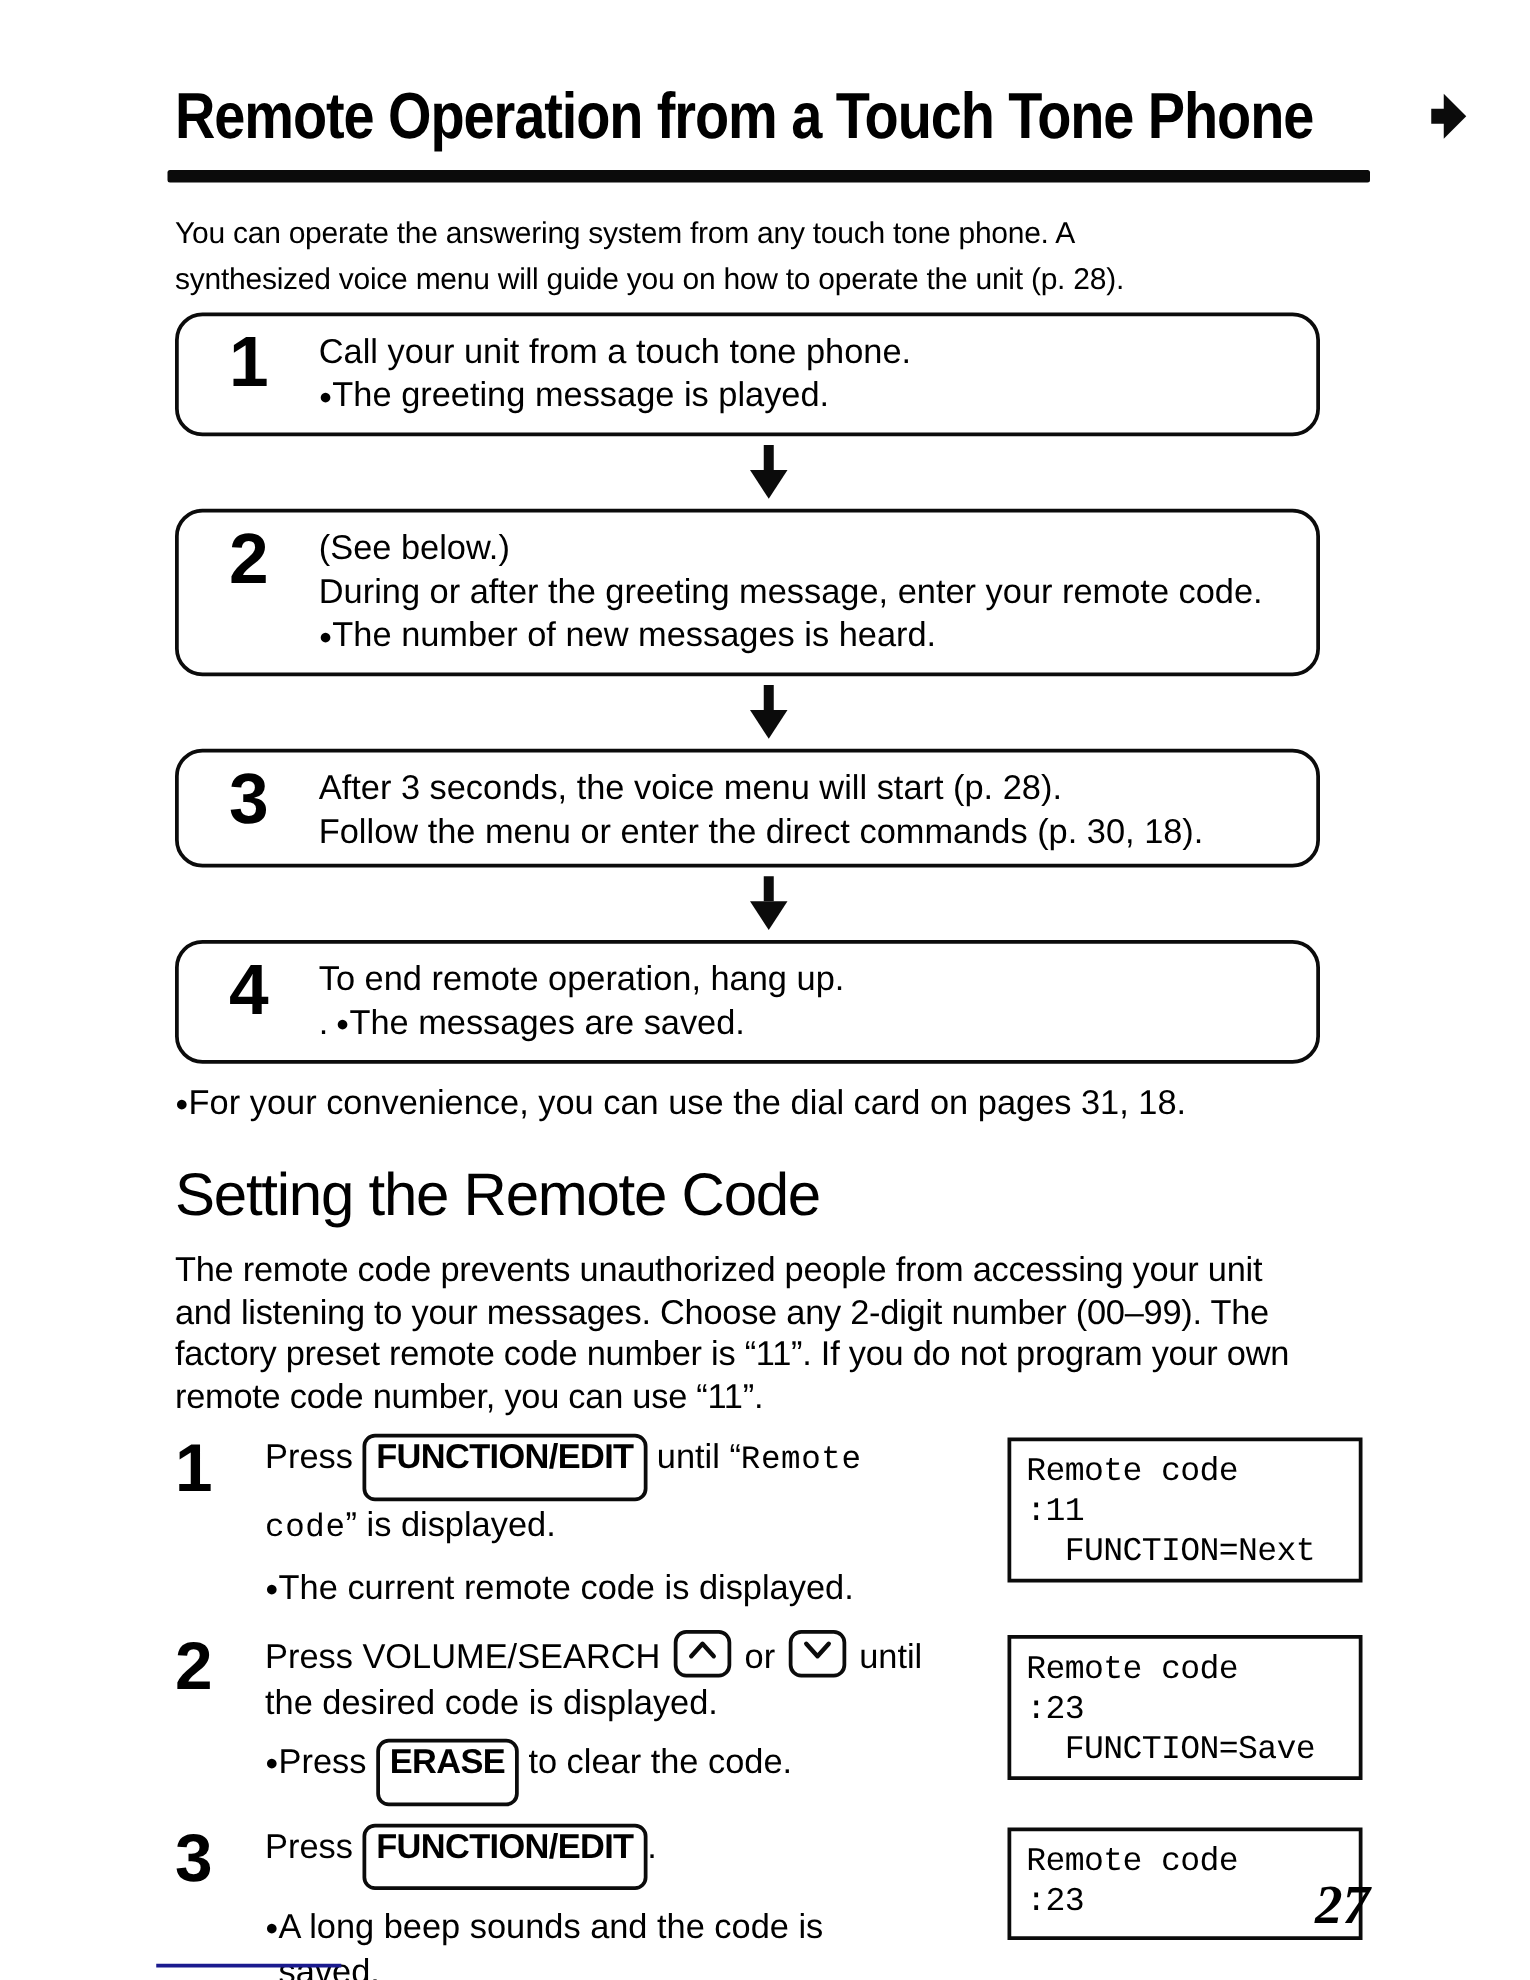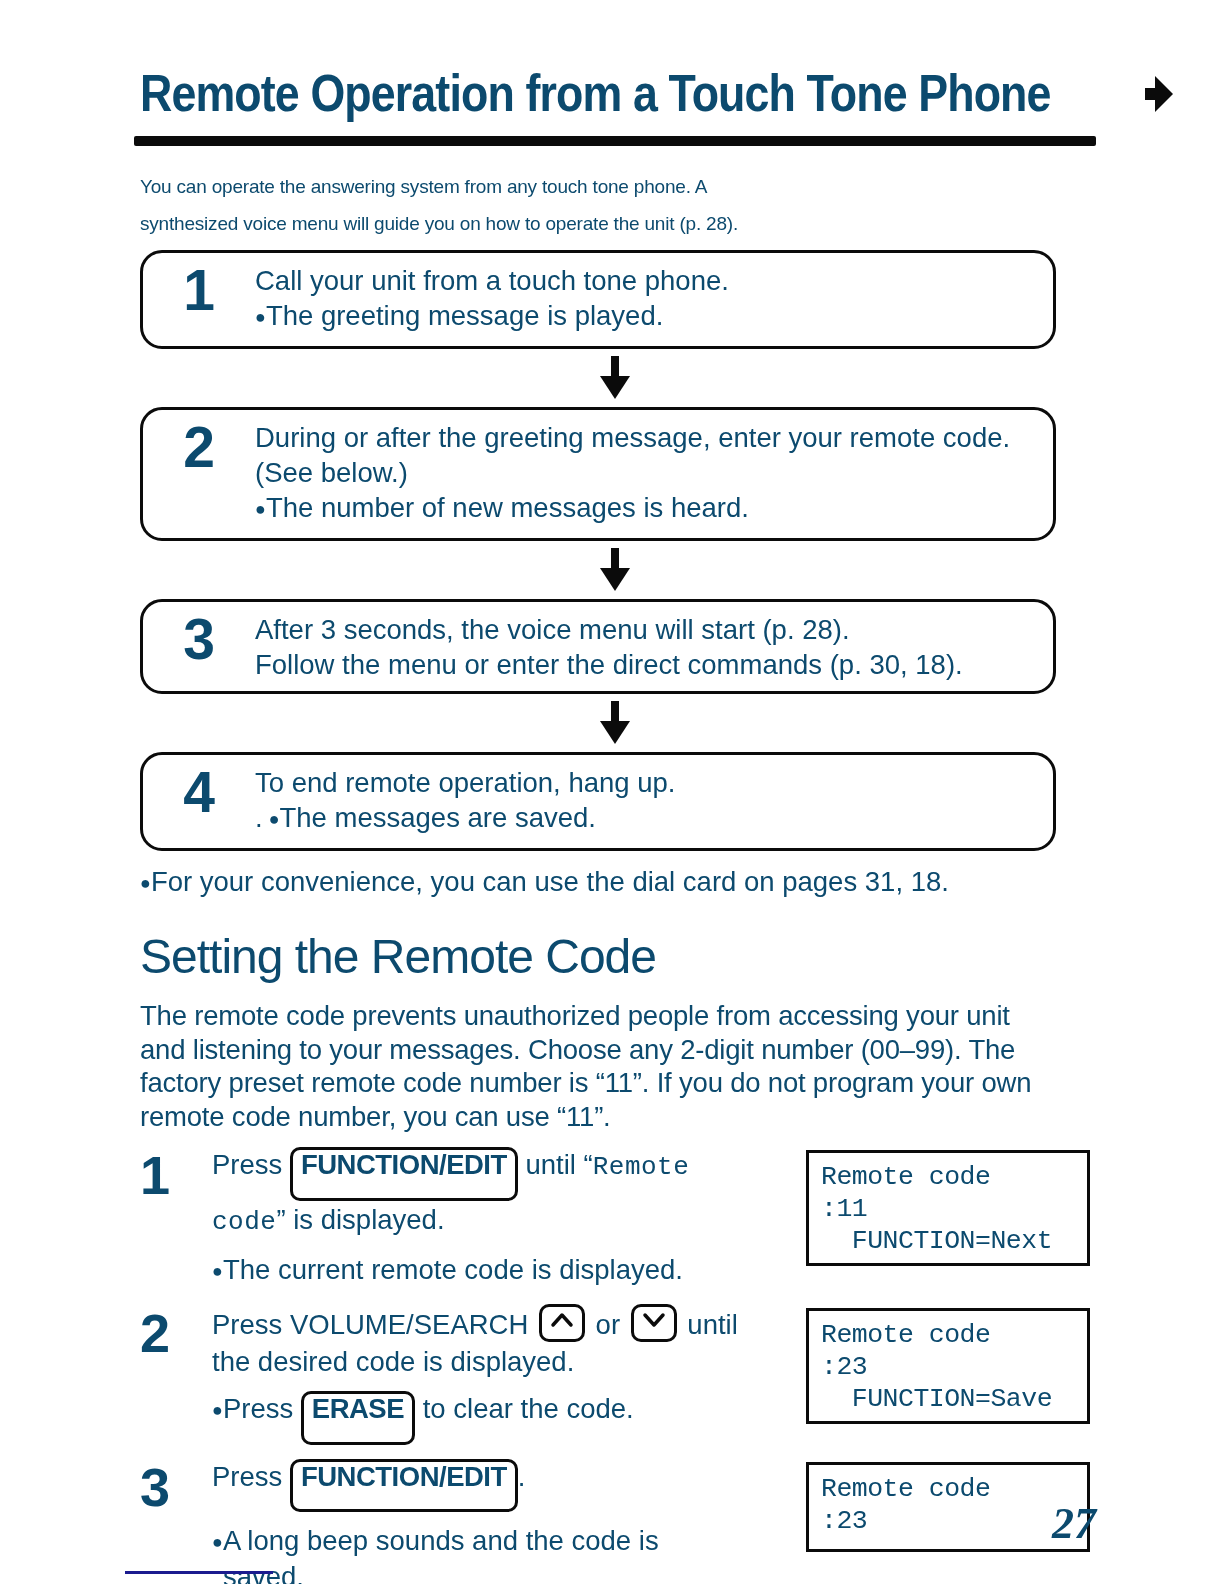--- a/index.html
+++ b/index.html
@@ -1,33 +1,33 @@
 <!DOCTYPE html>
 <html><head>
 <meta charset="utf-8">
 <style>
   html,body{margin:0;padding:0;background:#e8e8e8;}
   .page{
     position:relative;
     width:1224px;height:1584px;
     background:#ffffff;
     font-family:"Liberation Sans", sans-serif;
-    color:#0c4a6e;
+    color:#000000;
     overflow:hidden;
   }
   .content{position:absolute;left:140px;top:58px;width:950px;}
 
   
   h1.title{margin:0;font-size:52px;font-weight:bold;white-space:nowrap;display:flex;align-items:center;}
   .title-text{display:inline-block;transform:scaleX(.86);transform-origin:left center;letter-spacing:-1px;}
   .title-arrow{display:inline-block;margin-left:-60px;margin-top:10px;}
   .title-rule{height:10px;background:#0b0b0b;margin-top:8px;margin-left:-6px;width:962px;border-radius:2px;}
 
   
-  .intro{margin:22px 0 0 0;font-size:19px;line-height:37px;letter-spacing:-0.2px;}
+  .intro{margin:22px 0 0 0;font-size:24px;line-height:37px;letter-spacing:-0.2px;}
   h2.sum-head{margin:18px 0 0 0;font-size:32px;font-weight:bold;letter-spacing:-0.5px;}
 
   
   .sbox{display:flex;border:3.5px solid #0b0b0b;border-radius:22px;margin-top:8px;padding:7px 16px 9px 0;width:916px;box-sizing:border-box;}
   .sbox-num{width:112px;flex:none;text-align:center;font-size:57px;font-weight:bold;line-height:1.0;padding-top:2px;}
   .sbox-body{font-size:27.5px;line-height:35px;padding-top:3px;}
   .blt-row{display:flex;align-items:baseline;}
   .blt{font-size:18px;flex:none;position:relative;top:-2px;}
   .pfx{margin-right:6px;}
 
@@ -95,22 +95,22 @@
       </div>
     </div>
     <div class="flow-arrow">
         <div class="stem"></div>
         <div class="head"></div>
       </div>
 
     <div class="sbox">
       <div class="sbox-num">2</div>
       <div class="sbox-body">
+        <div>(See below.)</div>
         <div>During or after the greeting message, enter your remote code.</div>
-        <div>(See below.)</div>
         <div class="blt-row">
           <span class="blt">●</span>
           <span>The number of new messages is heard.</span>
         </div>
       </div>
     </div>
     <div class="flow-arrow">
         <div class="stem"></div>
         <div class="head"></div>
       </div>

